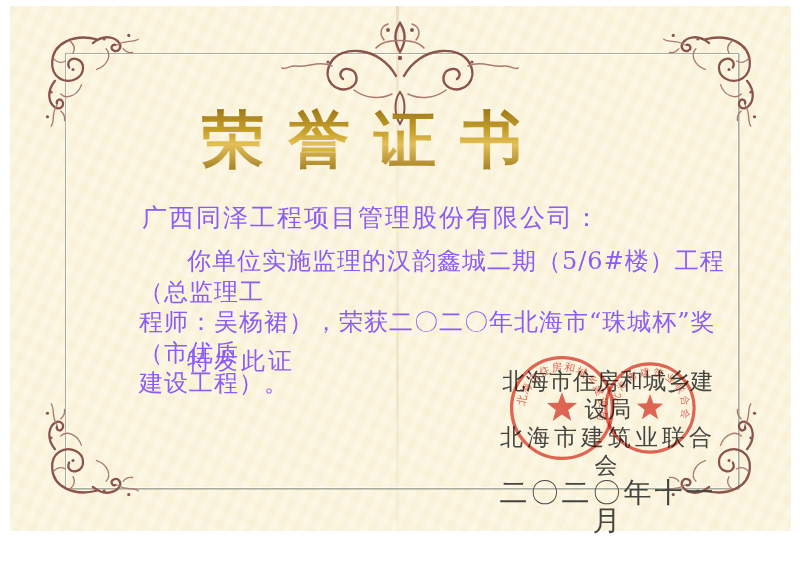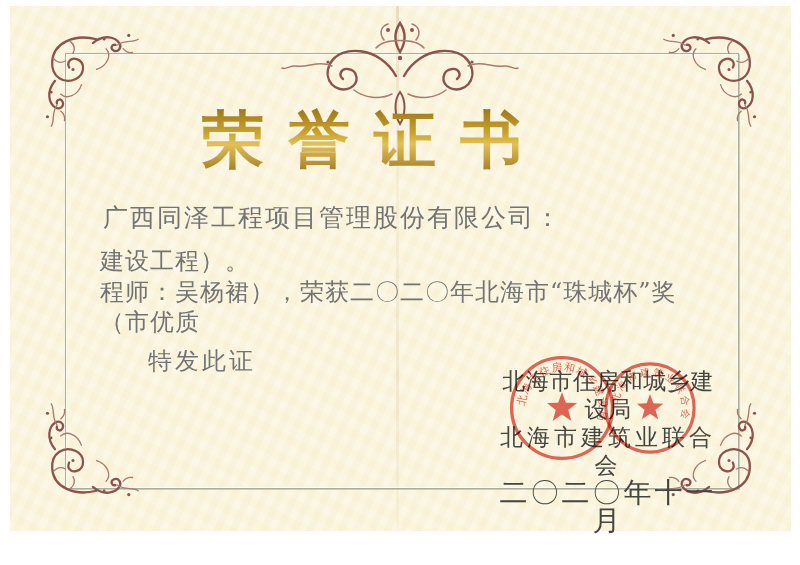--- a/index.html
+++ b/index.html
@@ -31,21 +31,21 @@
   .corner.br{left:660px;top:400px;transform:scale(-1,-1);}
   .crest{position:absolute;left:280px;top:18px;width:240px;height:110px;}
   .title{
     position:absolute;left:0;top:98px;width:724px;
     text-align:center;font-size:62px;font-weight:bold;
     letter-spacing:24px;text-indent:24px;
     background:linear-gradient(180deg,#8a6410 0%,#caa42e 42%,#e3c058 55%,#8a6410 100%);
     -webkit-background-clip:text;background-clip:text;
     color:transparent;
   }
-  .text-block{position:absolute;color:#737373;}
+  .text-block{position:absolute;color:#8b5cf6;margin-left:39px;}
   .recipient{left:103px;top:201px;width:640px;font-size:25px;letter-spacing:2px;}
   .body-para{left:100px;top:246px;width:610px;font-size:24px;line-height:30.5px;letter-spacing:1px;}
   .body-para .indent{text-indent:2em;}
   .closing{left:100px;top:345px;font-size:24px;letter-spacing:3px;text-indent:2em;width:300px;}
   .issuer-block{position:absolute;left:498px;top:367px;width:220px;text-align:center;color:#454540;z-index:2;}
   .issuer-line1{font-size:23px;letter-spacing:0.5px;line-height:28px;}
   .issuer-line2{font-size:23px;letter-spacing:4px;line-height:28px;}
   .issuer-date{font-size:28px;letter-spacing:3px;line-height:28px;}
   .seal{position:absolute;z-index:3;mix-blend-mode:multiply;opacity:0.85;}
   .seal1{left:506px;top:352px;width:112px;height:112px;}
@@ -179,22 +179,23 @@
     <circle cx="48" cy="44" r="1.6"></circle>
       <circle cx="192" cy="44" r="1.6"></circle>
   </g>
 </svg>
 
 <div class="title">荣誉证书</div>
 
 <div class="text-block recipient">广西同泽工程项目管理股份有限公司：</div>
 
 <div class="text-block body-para">
+  <div class="indent">你单位实施监理的汉韵鑫城二期（5/6#楼）工程（总监理工</div>
+  <div>程师：吴杨裙），荣获二〇二〇年北海市“珠城杯”奖（市优质</div>
   <div>建设工程）。</div>
-  <div>程师：吴杨裙），荣获二〇二〇年北海市“珠城杯”奖（市优质</div>
 </div>
 
 <div class="text-block closing">特发此证</div>
 
 <div class="issuer-block">
   <div class="issuer-line1">北海市住房和城乡建设局</div>
   <div class="issuer-line2">北海市建筑业联合会</div>
   <div class="issuer-date">二〇二〇年十一月</div>
 </div>
 

